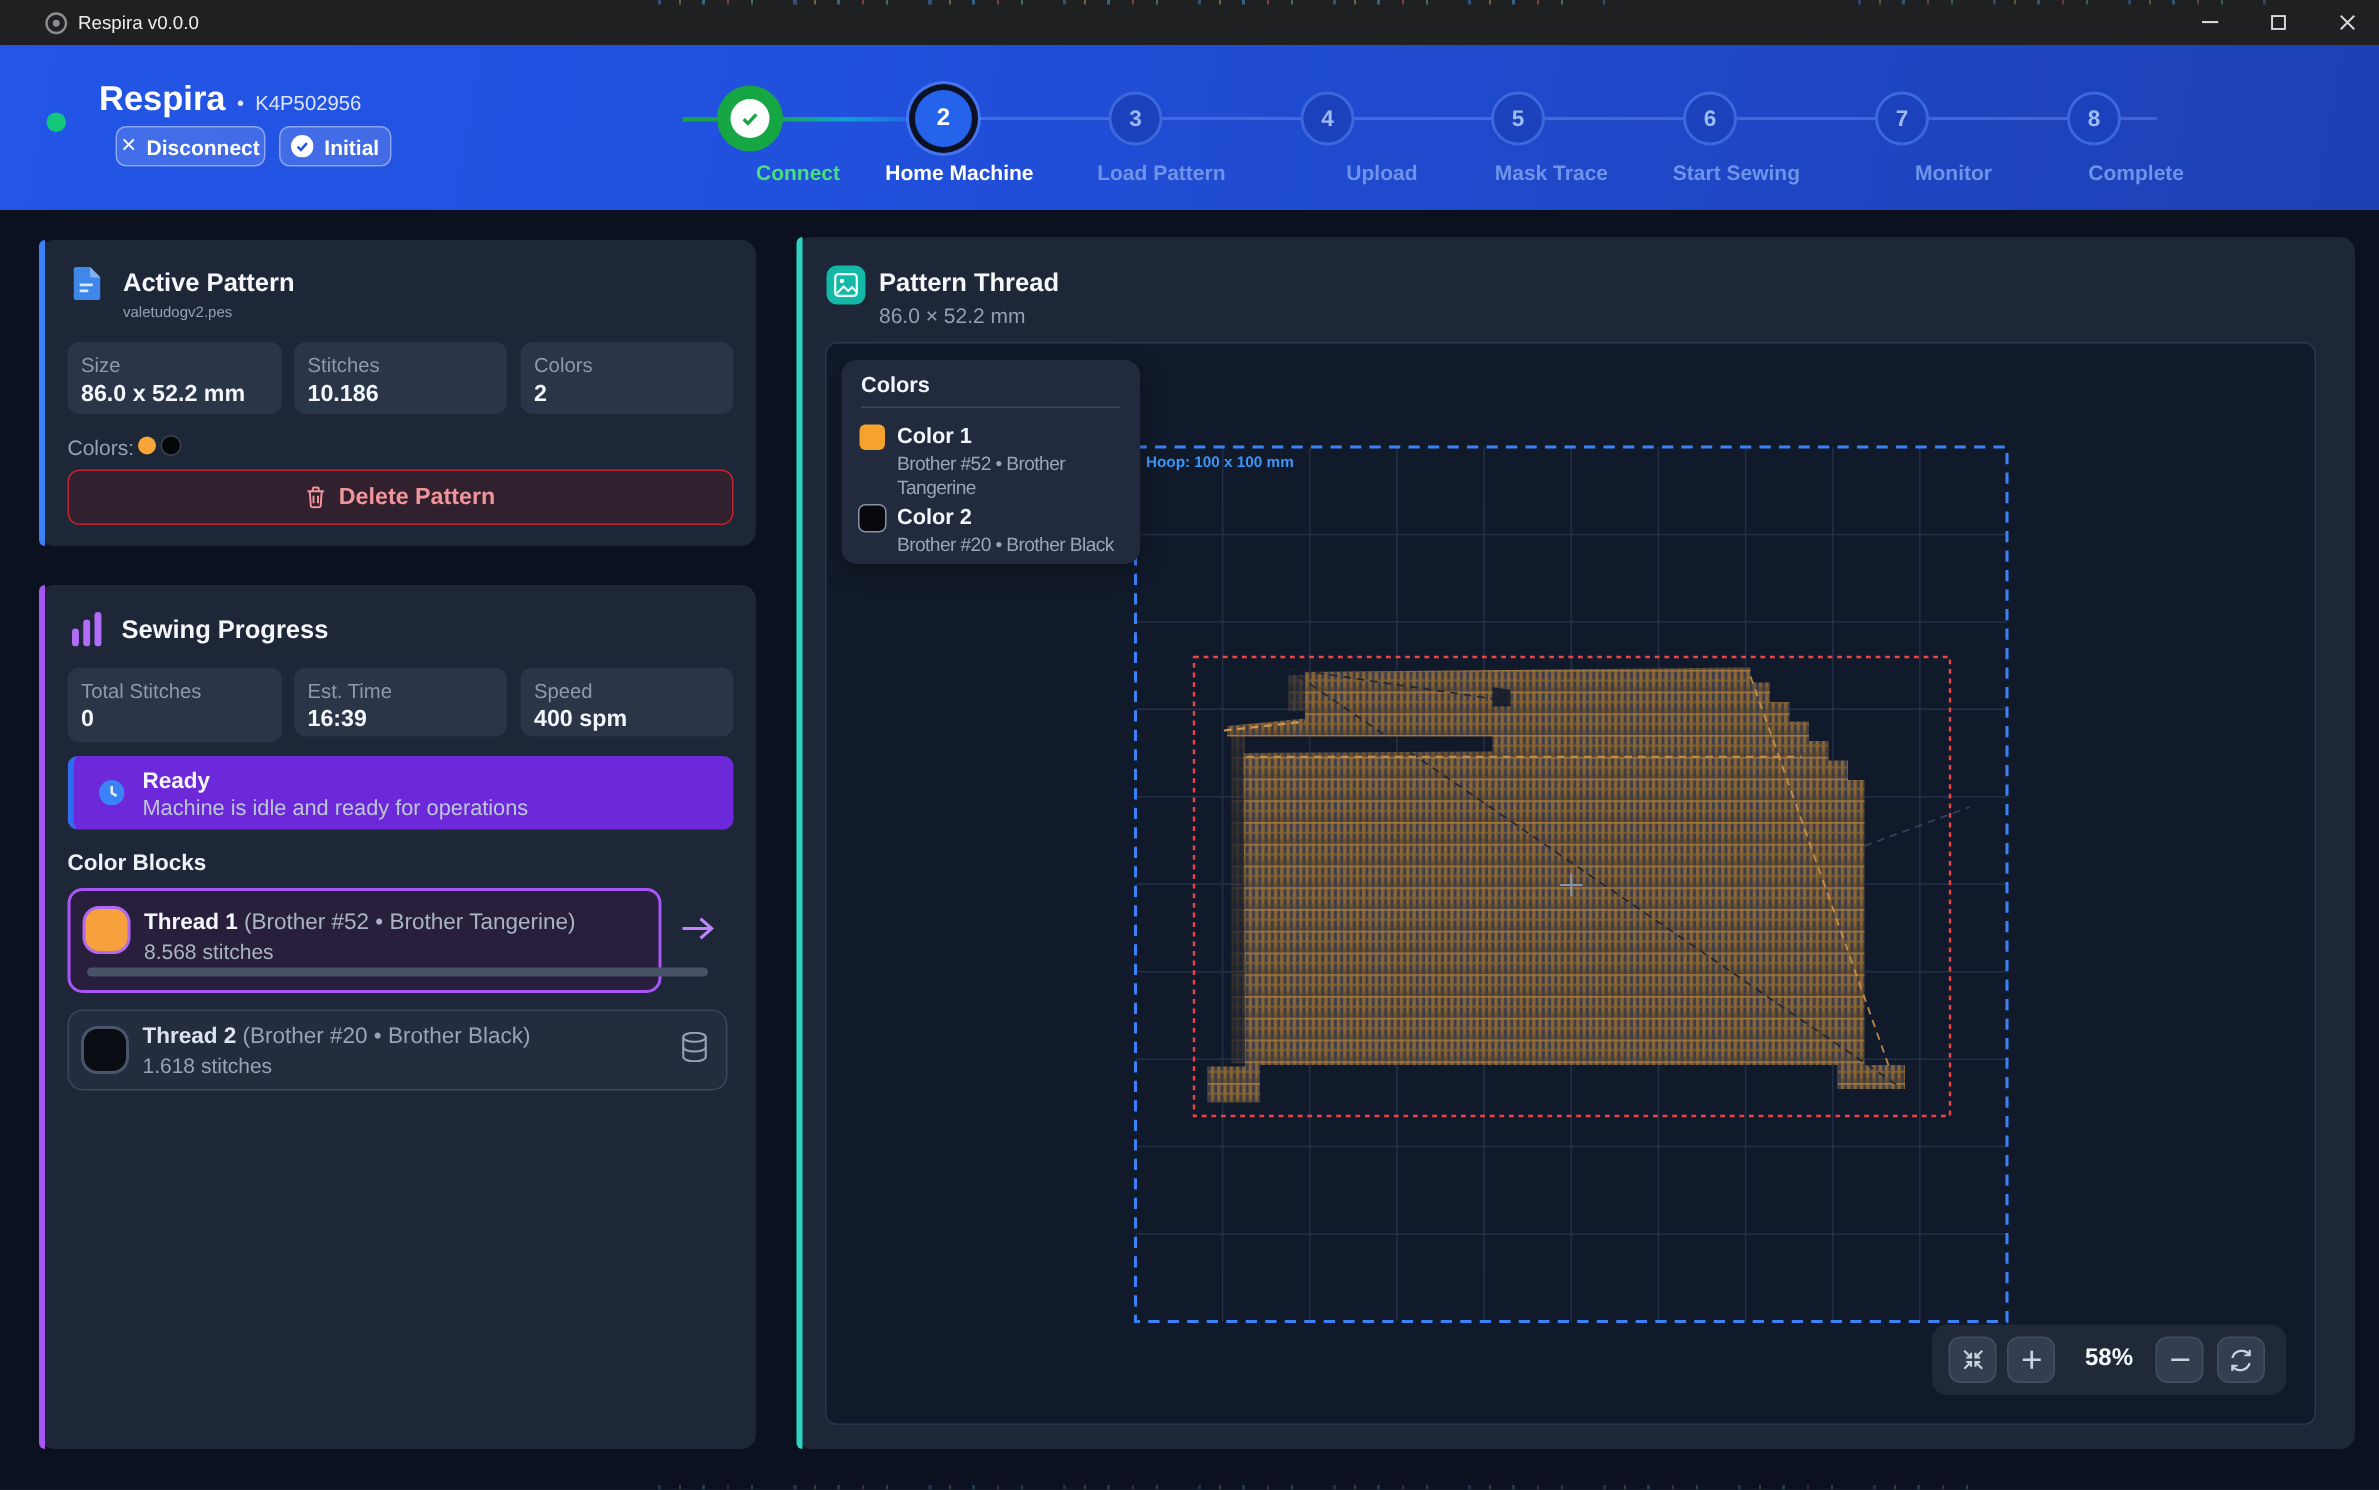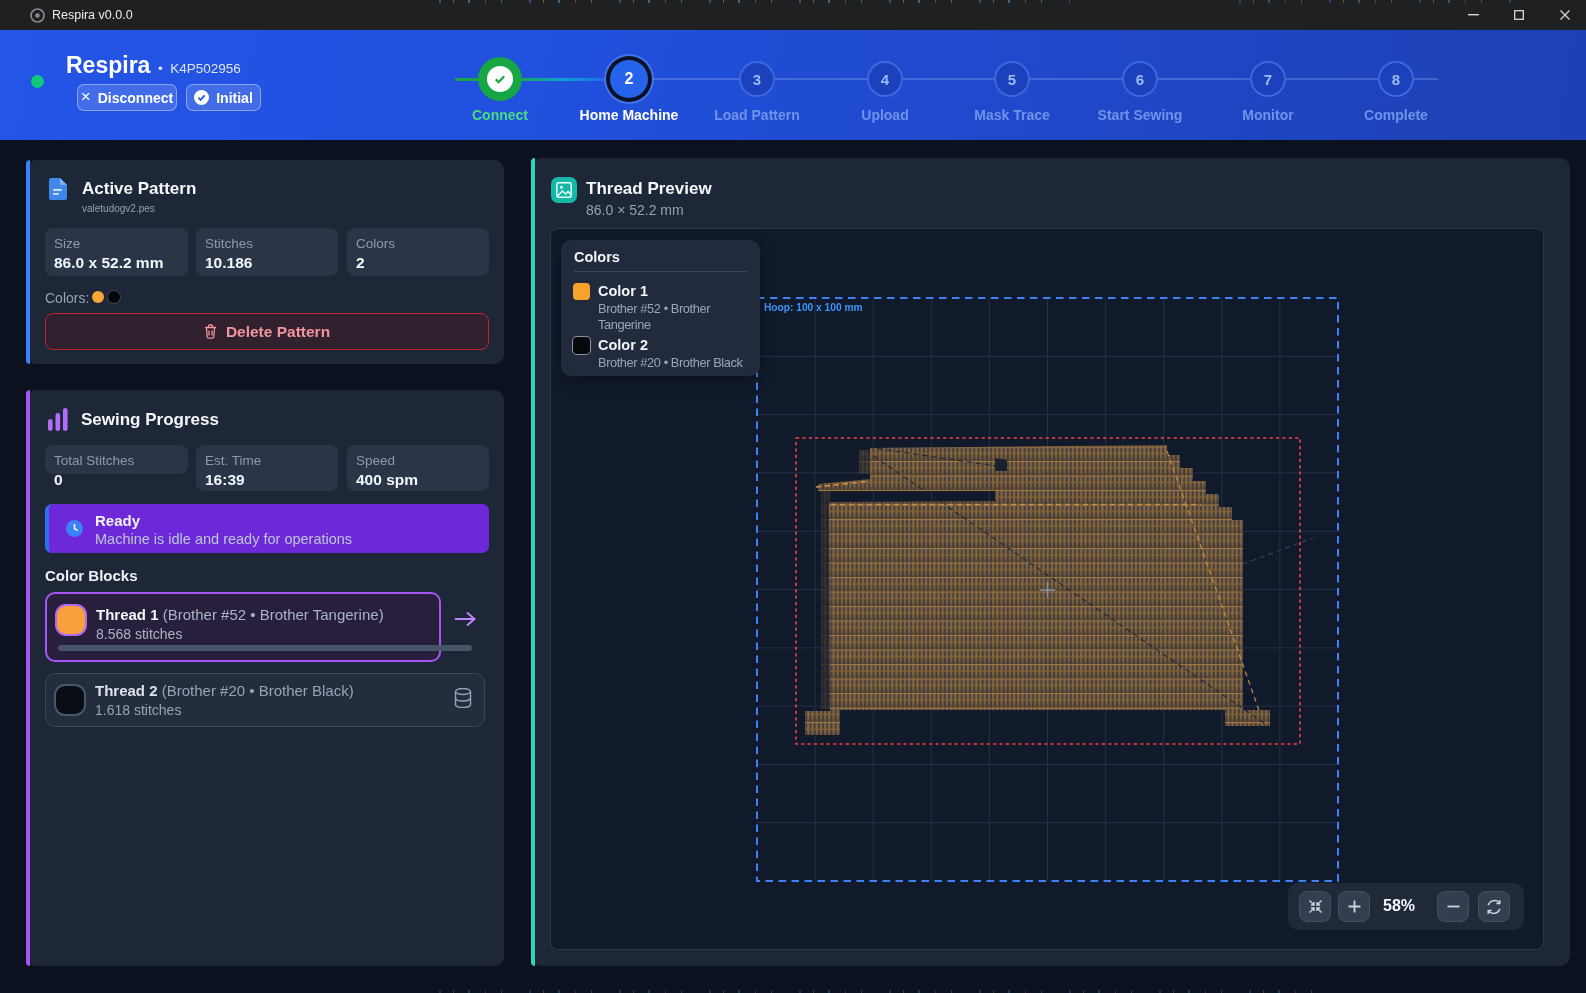--- a/index.html
+++ b/index.html
@@ -13,21 +13,21 @@
 }
 #titlebar .ttxt { position:absolute; left:52px; top:8px; font-size:12.5px; color:#ececec; }
 
 #header { position:absolute; left:0; top:30px; width:1586px; height:110px;
   background:linear-gradient(100deg,#2355e6 0%,#2150dd 35%,#1d40b4 100%); }
 .hbtn { position:absolute; height:27px; border:1px solid rgba(255,255,255,0.38); border-radius:7px;
   background:rgba(255,255,255,0.15); color:#fff; font-size:14px; font-weight:bold;
   display:flex; align-items:center; justify-content:center; gap:7px; }
 
 .stepc { position:absolute; border-radius:50%; display:flex; align-items:center; justify-content:center; }
-.steplbl { position:absolute; font-size:14px; font-weight:bold; text-align:center; width:120px; }
+.steplbl { position:absolute; font-size:14px; font-weight:bold; text-align:right; width:120px; }
 
 .card { position:absolute; background:#1e2737; border-radius:10px; }
 .lbord { position:absolute; left:0; top:0; bottom:0; width:4px; border-radius:10px 0 0 10px; }
 .statbox { position:absolute; background:#2a3548; border-radius:8px; }
 .statlbl { position:absolute; left:9px; top:8px; font-size:13.5px; color:#8d9aac; }
 .statval { position:absolute; left:9px; top:26px; font-size:15.5px; font-weight:bold; color:#f3f6fa; }
 .ctitle { position:absolute; font-size:17px; font-weight:bold; color:#f5f7fa; }
 .gray { color:#94a1b3; }
 </style>
 </head>
@@ -131,21 +131,21 @@
 </div>
 
 <div class="card" style="left:26px;top:390px;width:478px;height:576px">
   <div class="lbord" style="background:#a855f7"></div>
   <svg class="abs" style="left:22px;top:18px" width="20" height="23" viewBox="0 0 20 23">
     <rect x="0" y="11" width="4.6" height="12" rx="2.3" fill="#b06ef8"></rect>
     <rect x="7.5" y="5" width="4.6" height="18" rx="2.3" fill="#b06ef8"></rect>
     <rect x="15" y="0" width="4.6" height="23" rx="2.3" fill="#b06ef8"></rect>
   </svg>
   <div class="ctitle" style="left:55px;top:20px">Sewing Progress</div>
-  <div class="statbox" style="left:19px;top:55px;width:143px;height:29px">
+  <div class="statbox" style="left:19px;top:55px;width:143px;height:50px">
     <div class="statlbl">Total Stitches</div>
       <div class="statval">0</div>
   </div>
   <div class="statbox" style="left:170px;top:55px;width:142px;height:46px">
     <div class="statlbl">Est. Time</div>
       <div class="statval">16:39</div>
   </div>
   <div class="statbox" style="left:321px;top:55px;width:142px;height:46px">
     <div class="statlbl">Speed</div>
       <div class="statval">400 spm</div>
@@ -184,21 +184,21 @@
 
 <div class="card" style="left:531px;top:158px;width:1039px;height:808px">
   <div class="lbord" style="background:#2fd4c0"></div>
   <div class="abs" style="left:20px;top:19px;width:26px;height:26px;border-radius:7px;background:#14b8a6">
     <svg class="abs" style="left:5px;top:5px" width="16" height="16" viewBox="0 0 16 16">
       <rect x="0.8" y="0.8" width="14.4" height="14.4" rx="2.2" fill="none" stroke="#eafffa" stroke-width="1.5"></rect>
       <circle cx="5.3" cy="5.3" r="1.5" fill="#eafffa"></circle>
       <path d="M2 13.5 L6.5 9 L9.5 12 L12 9.5 L15 12.5" fill="none" stroke="#eafffa" stroke-width="1.5"></path>
     </svg>
   </div>
-  <div class="ctitle" style="left:55px;top:21px">Thread Preview</div>
+  <div class="ctitle" style="left:55px;top:21px">Pattern Thread</div>
   <div class="abs gray" style="left:55px;top:44px;font-size:14px">86.0 × 52.2 mm</div>
 
   <div id="canvas" class="abs" style="left:19px;top:70px;width:994px;height:722px;background:#111a2b;border:1px solid #2c374d;border-radius:8px;overflow:hidden">
     <svg class="abs" style="left:0;top:0" width="994" height="722" viewBox="0 0 994 722">
       <defs>
         <linearGradient id="rowg" x1="0" y1="0" x2="0" y2="1">
           <stop offset="0" stop-color="#87663a"></stop>
             <stop offset="0.55" stop-color="#7a5c2e"></stop>
             <stop offset="1" stop-color="#684d27"></stop>
         </linearGradient>
@@ -264,21 +264,21 @@
           <path d="M13.5 1.5 L9 6 M9 2.9 V6 H12.1"></path>
           <path d="M1.5 13.5 L6 9 M6 12.1 V9 H2.9"></path>
           <path d="M13.5 13.5 L9 9 M9 12.1 V9 H12.1"></path>
         </svg>
       </div>
       <div class="zbtn abs" style="left:50px;top:8px">
         <svg width="15" height="15" viewBox="0 0 15 15" stroke="#cbd5e1" stroke-width="1.8">
             <path d="M7.5 1.5 V13.5 M1.5 7.5 H13.5"></path>
           </svg>
       </div>
-      <div class="abs" style="left:95px;top:14px;width:46px;text-align:left;font-size:16px;font-weight:bold;color:#f3f6fa">58%</div>
+      <div class="abs" style="left:95px;top:14px;width:46px;text-align:center;font-size:16px;font-weight:bold;color:#f3f6fa">58%</div>
       <div class="zbtn abs" style="left:149px;top:8px">
         <svg width="15" height="15" viewBox="0 0 15 15" stroke="#cbd5e1" stroke-width="1.8">
             <path d="M1.5 7.5 H13.5"></path>
           </svg>
       </div>
       <div class="zbtn abs" style="left:190px;top:8px">
         <svg width="16" height="16" viewBox="0 0 16 16" fill="none" stroke="#cbd5e1" stroke-width="1.5">
           <path d="M13.8 4.2 A6.6 6.6 0 0 0 2.2 6.2 M2.2 11.8 A6.6 6.6 0 0 0 13.8 9.8"></path>
           <path d="M13.8 1 V4.5 H10.3 M2.2 15 V11.5 H5.7" stroke-width="1.4"></path>
         </svg>

